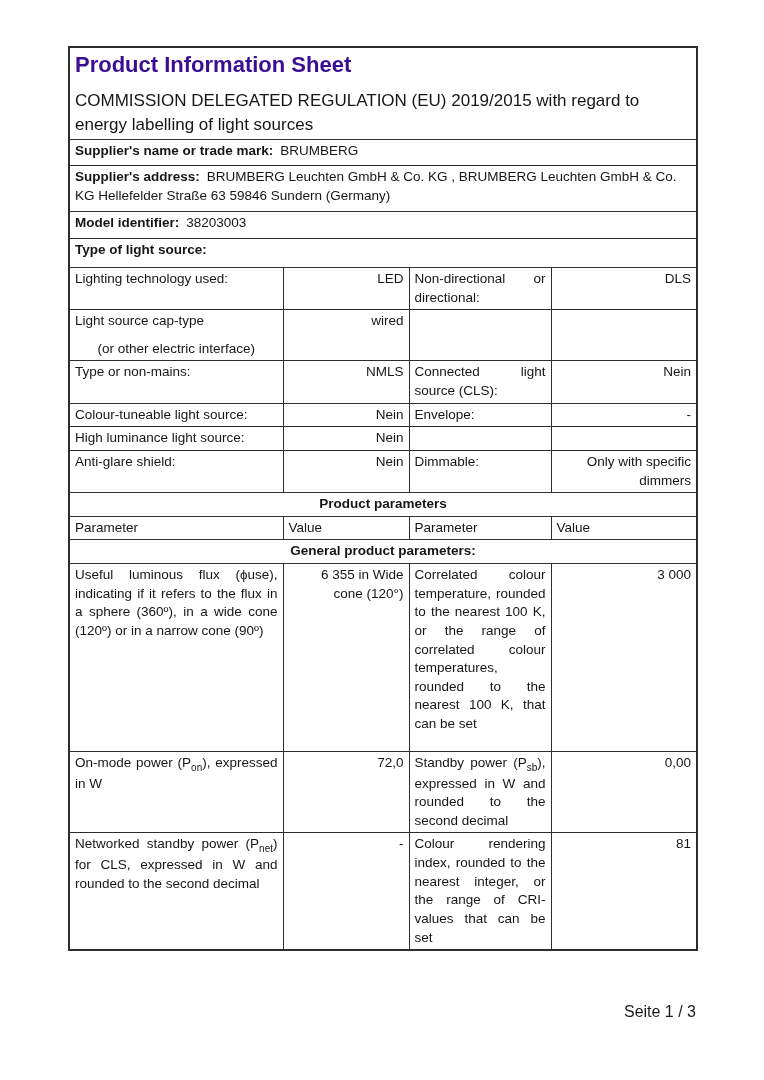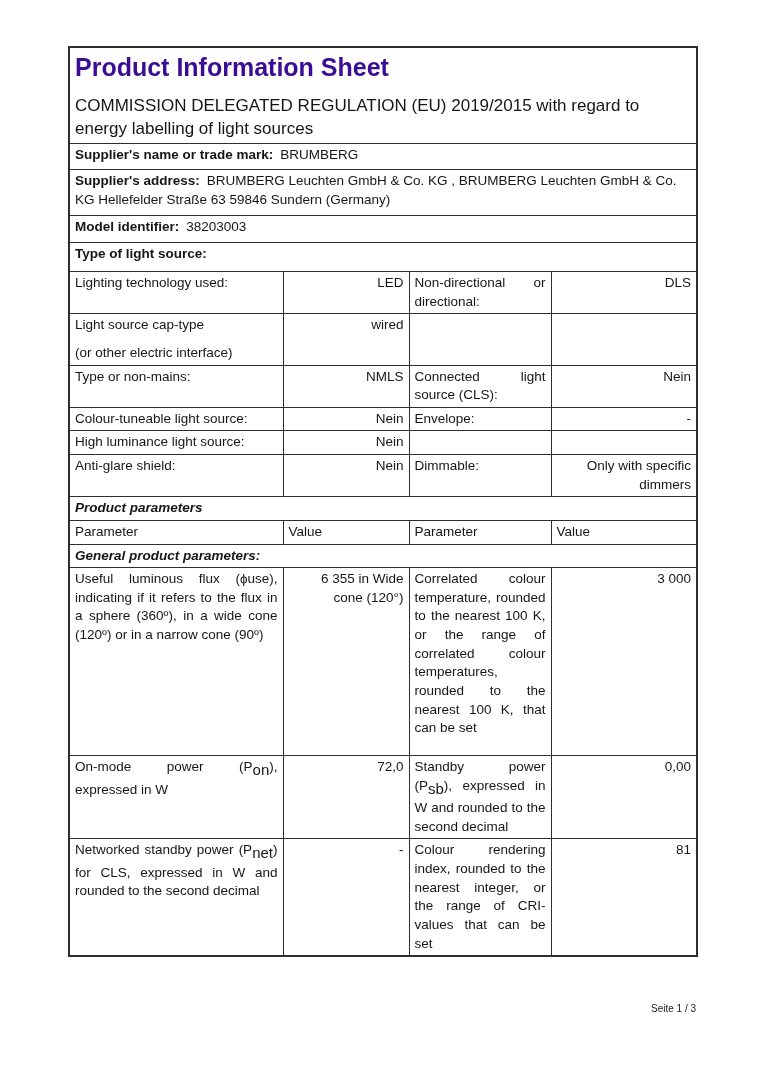--- a/index.html
+++ b/index.html
@@ -29,42 +29,42 @@
   table.pis td {
     border: 1px solid #2e2e2e;
     vertical-align: top;
     padding: 2px 5px;
     font-size: 13.5px;
     line-height: 1.38;
     overflow: hidden;
   }
   td.title-cell { padding: 6px 9px 4px 9px; }
   .doc-title {
-    font-size: 25px;
+    font-size: 22px;
     font-weight: bold;
     color: #3a0d94;
     letter-spacing: 0px;
     margin: 0 0 9px 0;
   }
   .reg-text { font-size: 17px; line-height: 1.4; }
   .b { font-weight: bold; }
   .lbl-gap { margin-left: 7px; }
   .just { text-align: justify; margin-top: 8px; }
   .center { text-align: right; }
   .sec-head { font-weight: bold; margin-left: 33px; }
-  .span-center { text-align: left; font-weight: bold; font-style: italic; }
-  .cap2 { margin-top: 9px; }
-  sub { font-size: 15px; }
+  .span-center { text-align: center; font-weight: bold; }
+  .cap2 { margin-top: 9px; text-align: center; }
+  sub { font-size: 10px; }
   .footer {
     position: absolute;
     left: 68px;
     top: 1003px;
     width: 628px;
     text-align: right;
-    font-size: 10px;
+    font-size: 16px;
     color: #1c1c1c;
   }
 </style>
 </head>
 <body>
 
 <div class="sheet">
   <table class="pis">
     <colgroup>
       <col style="width:214px">

